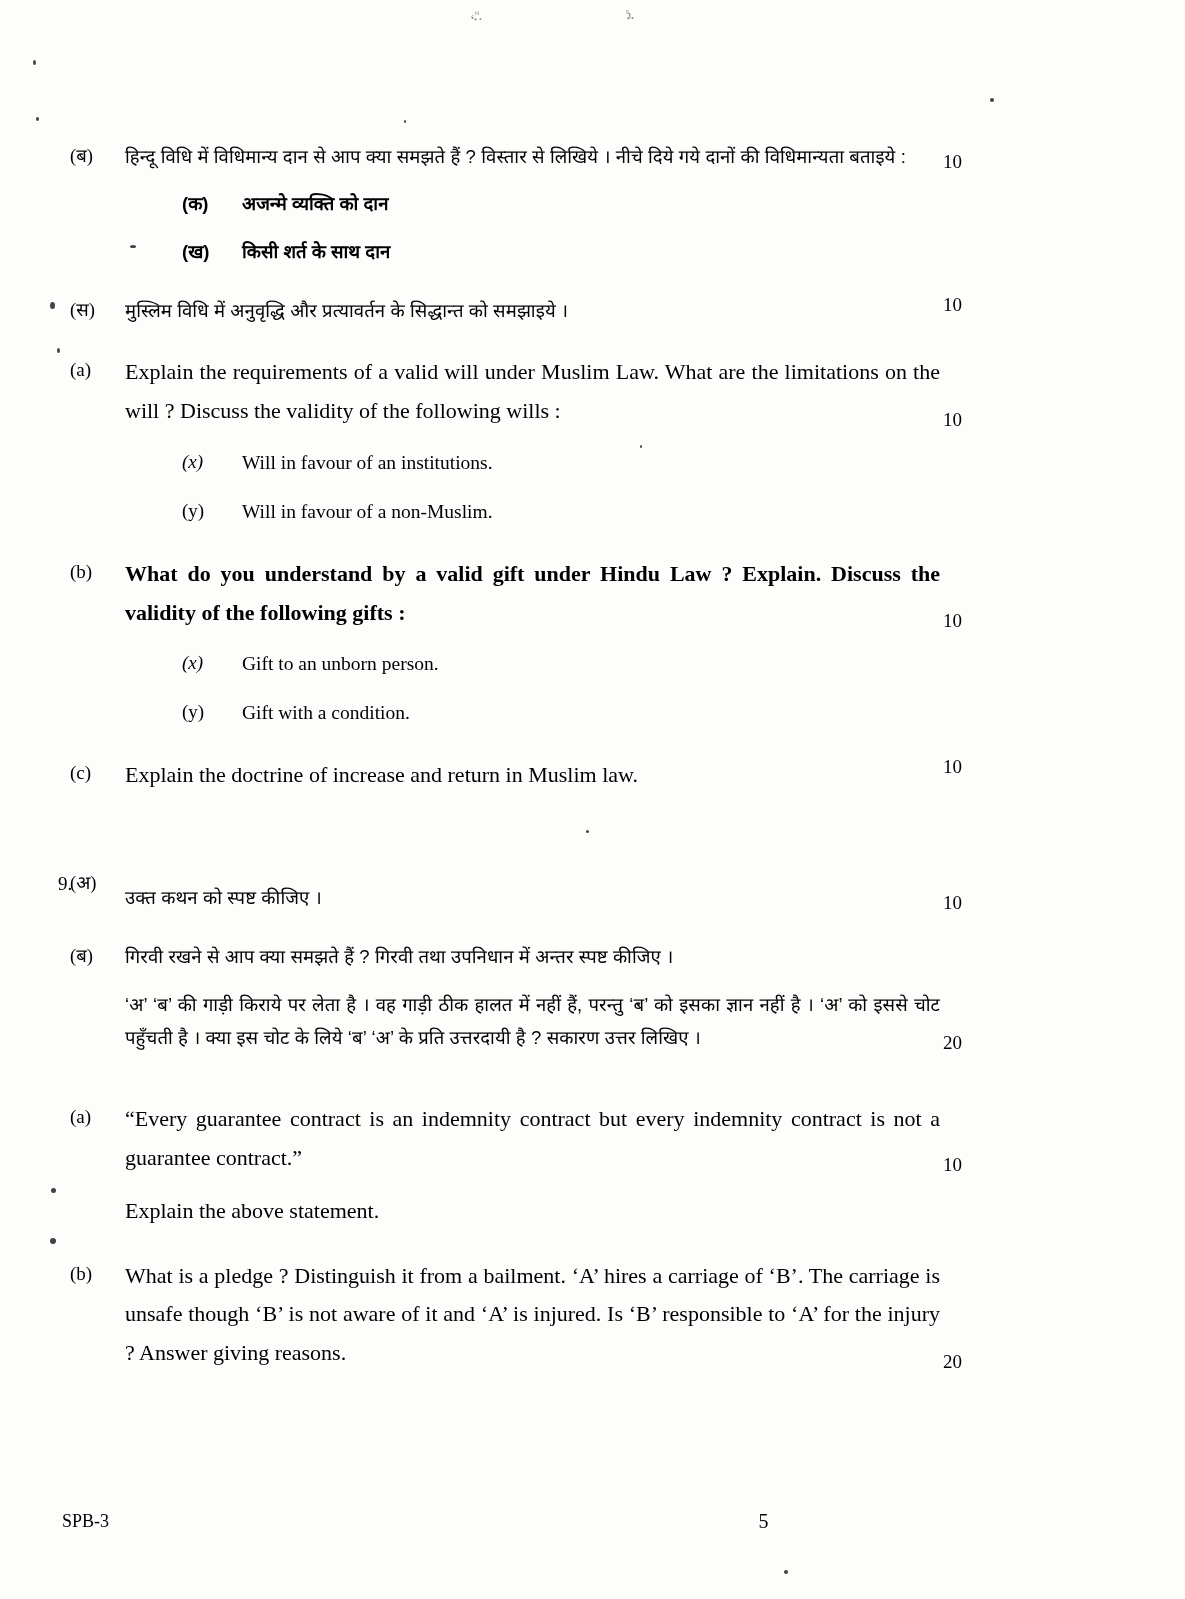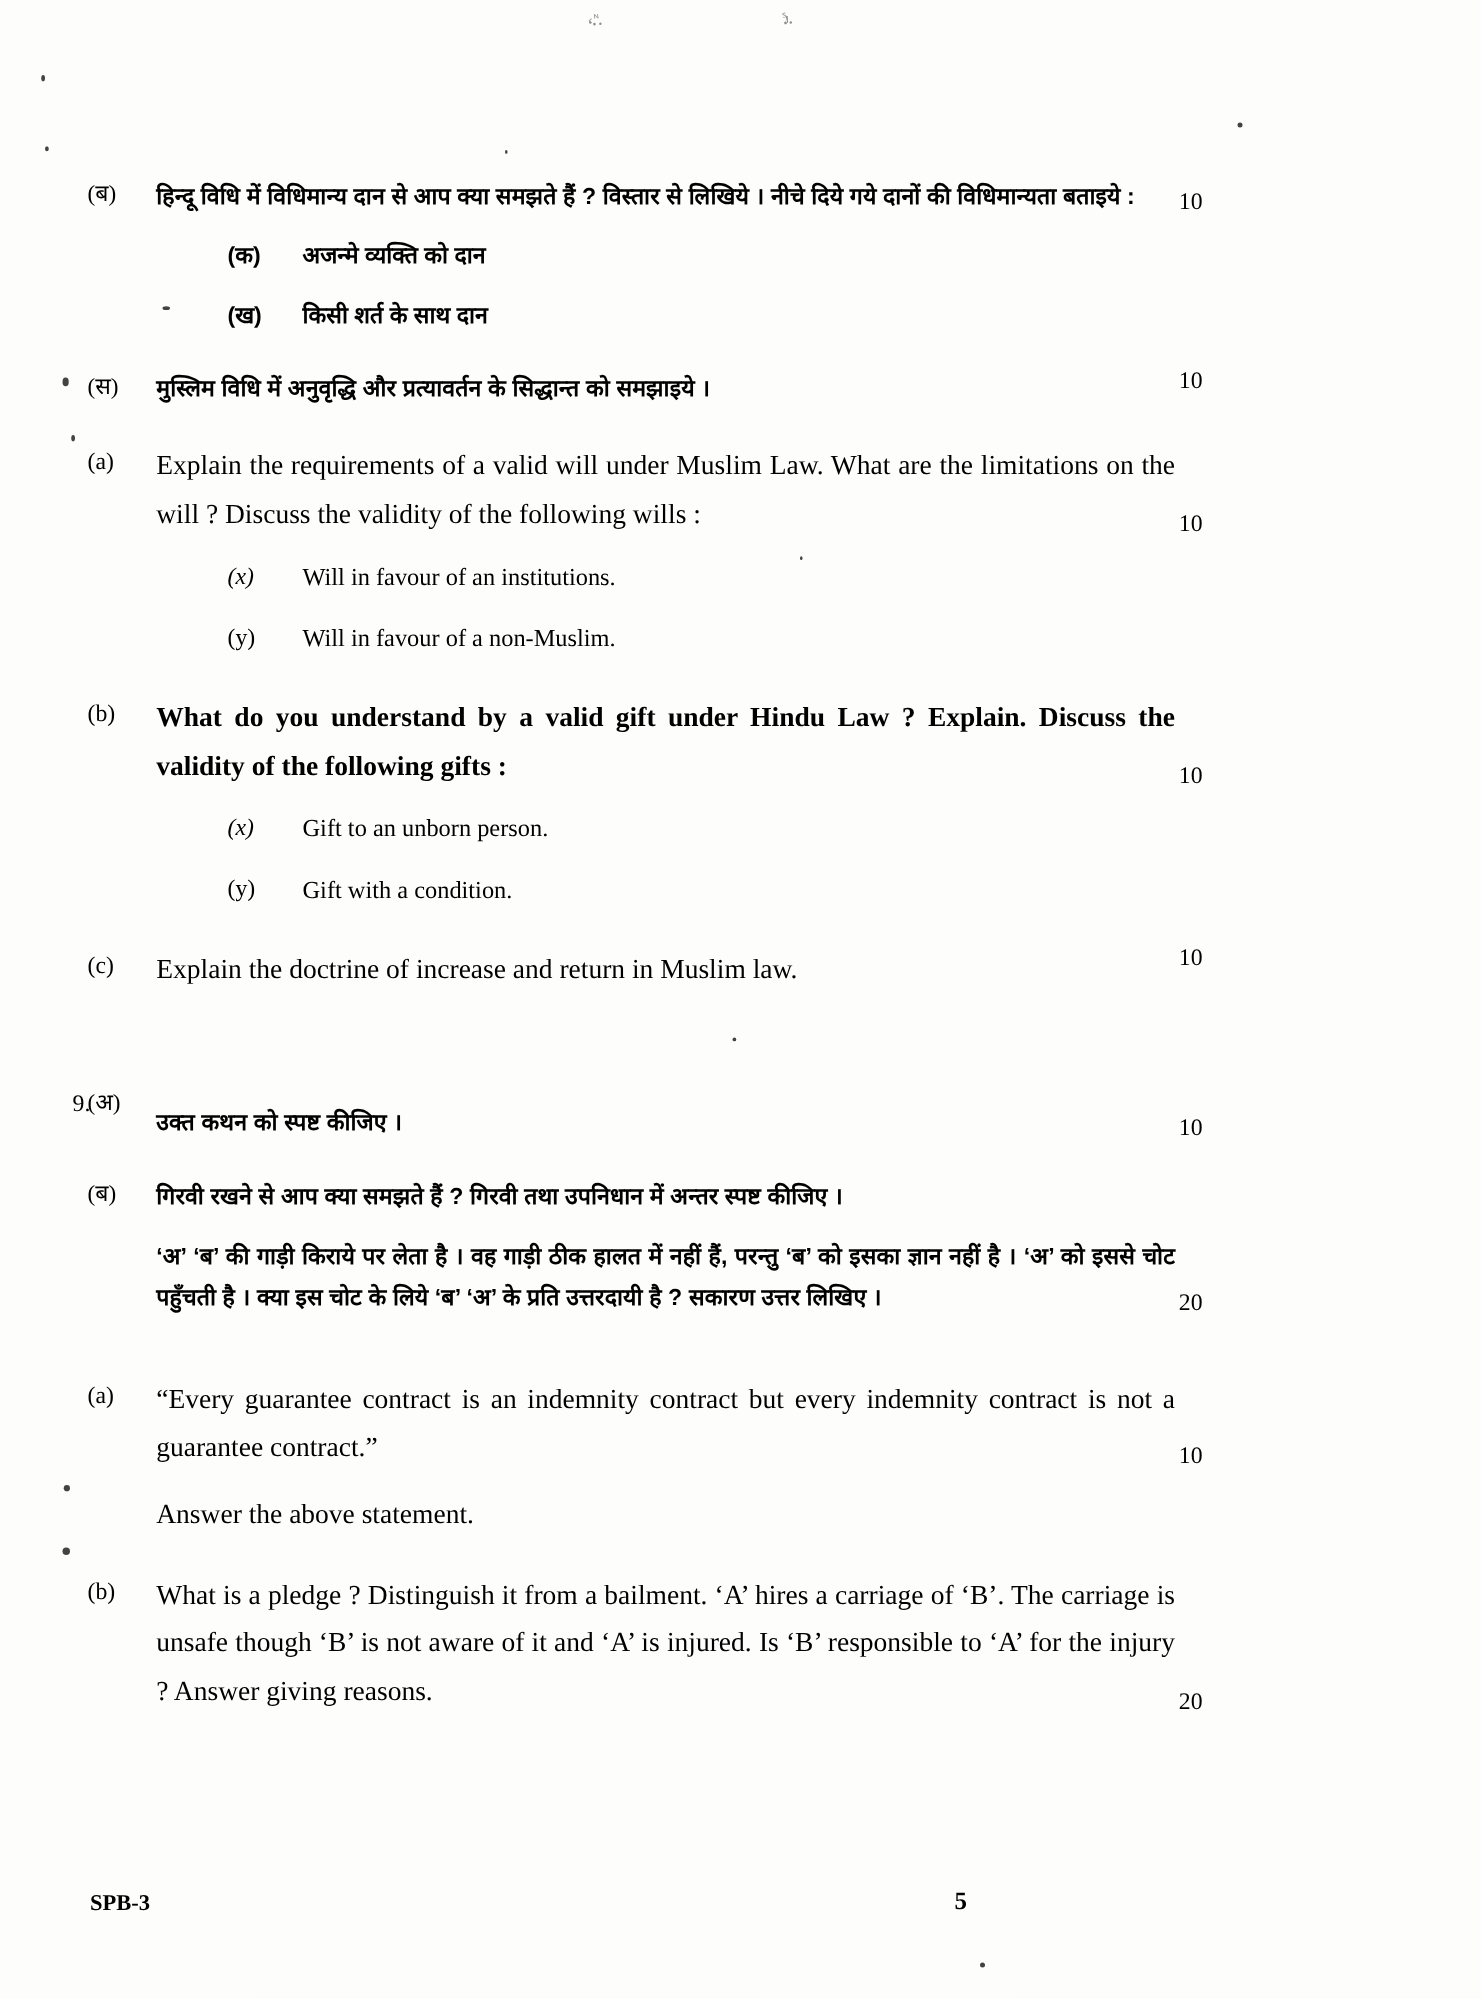--- a/index.html
+++ b/index.html
@@ -87,21 +87,21 @@
     text-justify: inter-word;
     font-family: "Liberation Serif", "DejaVu Serif", serif;
   }
   p.en.nojust { text-align: left; }
   p.hi {
     margin: 0;
     font-size: 18.5px;
     line-height: 1.80;
     text-align: justify;
     font-family: "Liberation Sans", "DejaVu Sans", sans-serif;
-    font-weight: 700;
+    font-weight: 400;
     letter-spacing: 0.1px;
   }
   p.hi.nojust { text-align: left; }
 
   
   .subrow {
     display: flex;
     align-items: flex-start;
   }
   .sublabel {
@@ -128,26 +128,26 @@
   .sub-indent { padding-left: 57px; }
 
   .gap-sm { height: 14px; }
   .gap-md { height: 26px; }
   .gap-lg { height: 46px; }
   .gap-xl { height: 72px; }
 
   
   .footer {
     position: absolute;
-    left: 14px;
+    left: 4px;
     right: 0;
     bottom: 66px;
     display: flex;
-    align-items: flex-end;
-    font-weight: bold;
+    align-items: center;
+    font-weight: normal;
     font-size: 19px;
   }
   .footer-left {
     padding-left: 58px;
     width: 280px;
     font-size: 18px;
   }
   .footer-center {
     flex: 1 1 auto;
     text-align: center;
@@ -321,21 +321,21 @@
     </div>
 
     <div class="gap-lg"></div>
 
     <div class="qrow">
       <div class="qnum"></div>
       <div class="qlabel">(a)</div>
       <div class="qbody" style="max-width:815px;">
         <p class="en">“Every guarantee contract is an indemnity contract but every indemnity contract is not a guarantee contract.”</p>
         <div class="gap-sm"></div>
-        <p class="en nojust">Answer the above statement.</p>
+        <p class="en nojust">Explain the above statement.</p>
       </div>
       <div class="marks" style="align-self:center;">10</div>
     </div>
 
     <div class="gap-md"></div>
 
     <div class="qrow">
       <div class="qnum"></div>
       <div class="qlabel">(b)</div>
       <div class="qbody" style="max-width:815px;">

